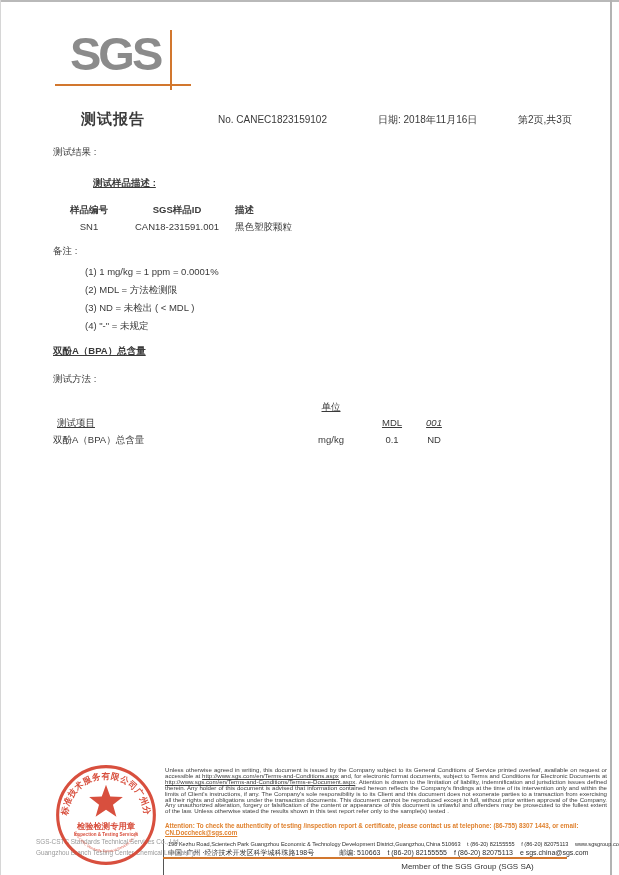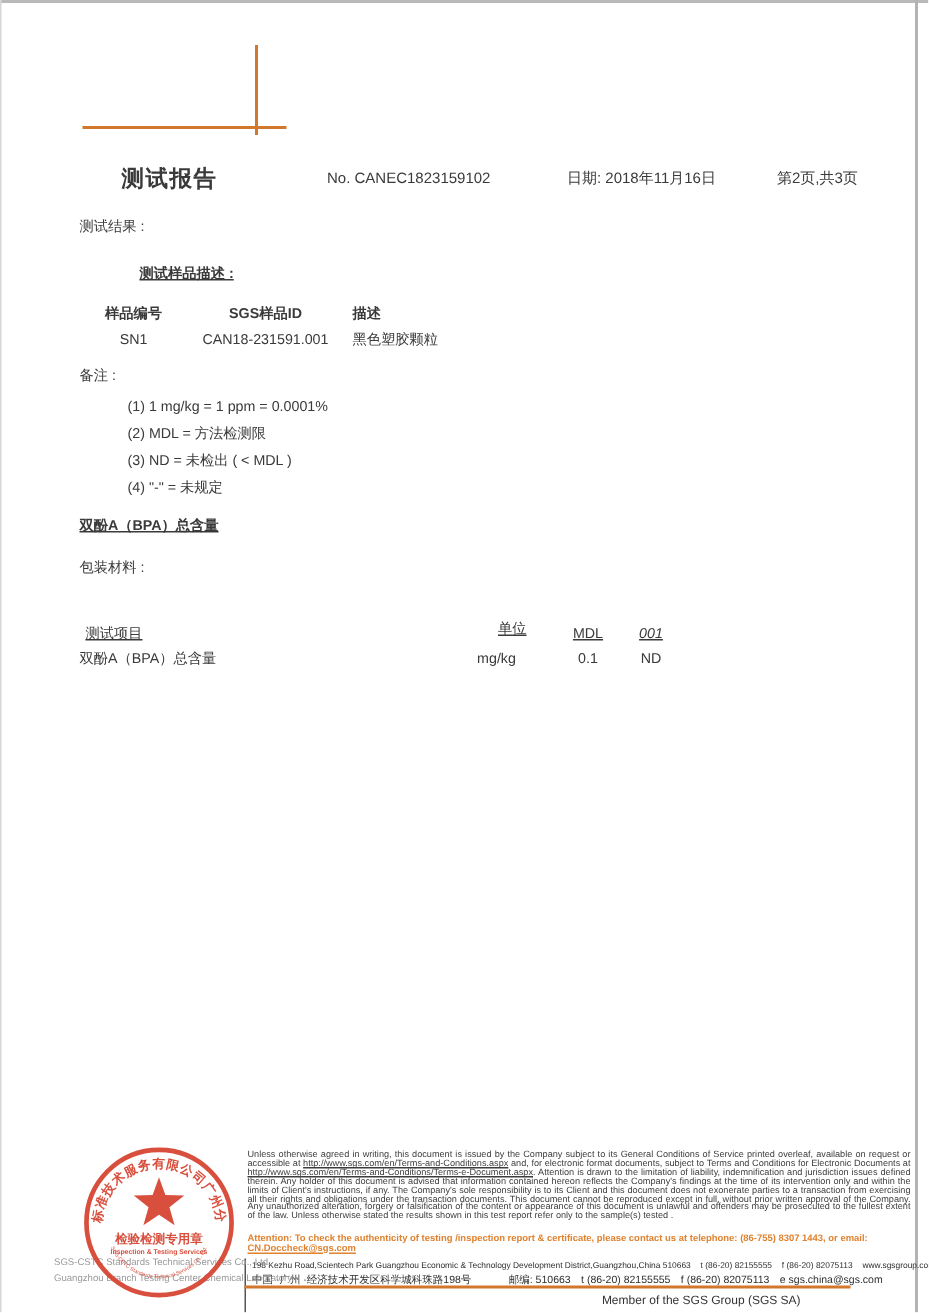--- a/index.html
+++ b/index.html
@@ -51,20 +51,21 @@
   .stamp{position:absolute;left:53px;top:763px;width:106px;height:104px;z-index:2;opacity:.92;}
 </style>
 </head>
 <body>
 
 <div class="page">
   <div class="edge-top"></div>
   <div class="edge-right"></div>
   <div class="edge-left"></div>
 
+  <div class="logo-text">SGS</div>
   <div class="logo-hline"></div>
   <div class="logo-vline"></div>
 
   <div class="report-title">测试报告</div>
   <div class="t" style="left:218px;top:114px;font-size:10px;">No. CANEC1823159102</div>
   <div class="t" style="left:378px;top:114px;font-size:10px;">日期: 2018年11月16日</div>
   <div class="t" style="left:518px;top:114px;font-size:10px;">第2页,共3页</div>
 
   <div class="t" style="left:53px;top:146px;">测试结果 :</div>
   <div class="t bold ul" style="left:53px;top:177px;margin-left:40px;">测试样品描述 :</div>
@@ -76,24 +77,24 @@
   <div class="t ctr" style="left:122px;top:221px;width:110px;">CAN18-231591.001</div>
   <div class="t" style="left:235px;top:221px;">黑色塑胶颗粒</div>
 
   <div class="t" style="left:53px;top:245px;">备注 :</div>
   <div class="t" style="left:85px;top:266px;">(1) 1 mg/kg = 1 ppm = 0.0001%</div>
   <div class="t" style="left:85px;top:284px;">(2) MDL = 方法检测限</div>
   <div class="t" style="left:85px;top:302px;">(3) ND = 未检出 ( &lt; MDL )</div>
   <div class="t" style="left:85px;top:320px;">(4) "-" = 未规定</div>
 
   <div class="t bold ul" style="left:53px;top:345px;">双酚A（BPA）总含量</div>
-  <div class="t" style="left:53px;top:373px;">包装材料 :</div>
+  <div class="t" style="left:53px;top:373px;">测试方法 :</div>
 
   <div class="t ul" style="left:57px;top:417px;">测试项目</div>
-  <div class="t ul ctr" style="left:311px;top:414px;width:40px;text-align:right;">单位</div>
+  <div class="t ul ctr" style="left:311px;top:401px;width:40px;">单位</div>
   <div class="t ul ctr" style="left:372px;top:417px;width:40px;">MDL</div>
   <div class="t ul it ctr" style="left:414px;top:417px;width:40px;">001</div>
   <div class="t" style="left:53px;top:434px;">双酚A（BPA）总含量</div>
   <div class="t ctr" style="left:311px;top:434px;width:40px;">mg/kg</div>
   <div class="t ctr" style="left:372px;top:434px;width:40px;">0.1</div>
   <div class="t ctr" style="left:414px;top:434px;width:40px;">ND</div>
 
   <p class="legal"><span>Unless otherwise agreed in writing, this document is issued by the Company subject to its General Conditions of Service printed overleaf, available on request or accessible at </span><a href="#">http://www.sgs.com/en/Terms-and-Conditions.aspx</a><span> and, for electronic format documents, subject to Terms and Conditions for Electronic Documents at </span><a href="#">http://www.sgs.com/en/Terms-and-Conditions/Terms-e-Document.aspx</a><span>. Attention is drawn to the limitation of liability, indemnification and jurisdiction issues defined therein. Any holder of this document is advised that information contained hereon reflects the Company's findings at the time of its intervention only and within the limits of Client's instructions, if any. The Company's sole responsibility is to its Client and this document does not exonerate parties to a transaction from exercising all their rights and obligations under the transaction documents. This document cannot be reproduced except in full, without prior written approval of the Company. Any unauthorized alteration, forgery or falsification of the content or appearance of this document is unlawful and offenders may be prosecuted to the fullest extent of the law. Unless otherwise stated the results shown in this test report refer only to the sample(s) tested .</span></p>
 
   <p class="attention"><span>Attention: To check the authenticity of testing /inspection report &amp; certificate, please contact us at telephone: (86-755) 8307 1443, or email: </span><span class="email">CN.Doccheck@sgs.com</span></p>

